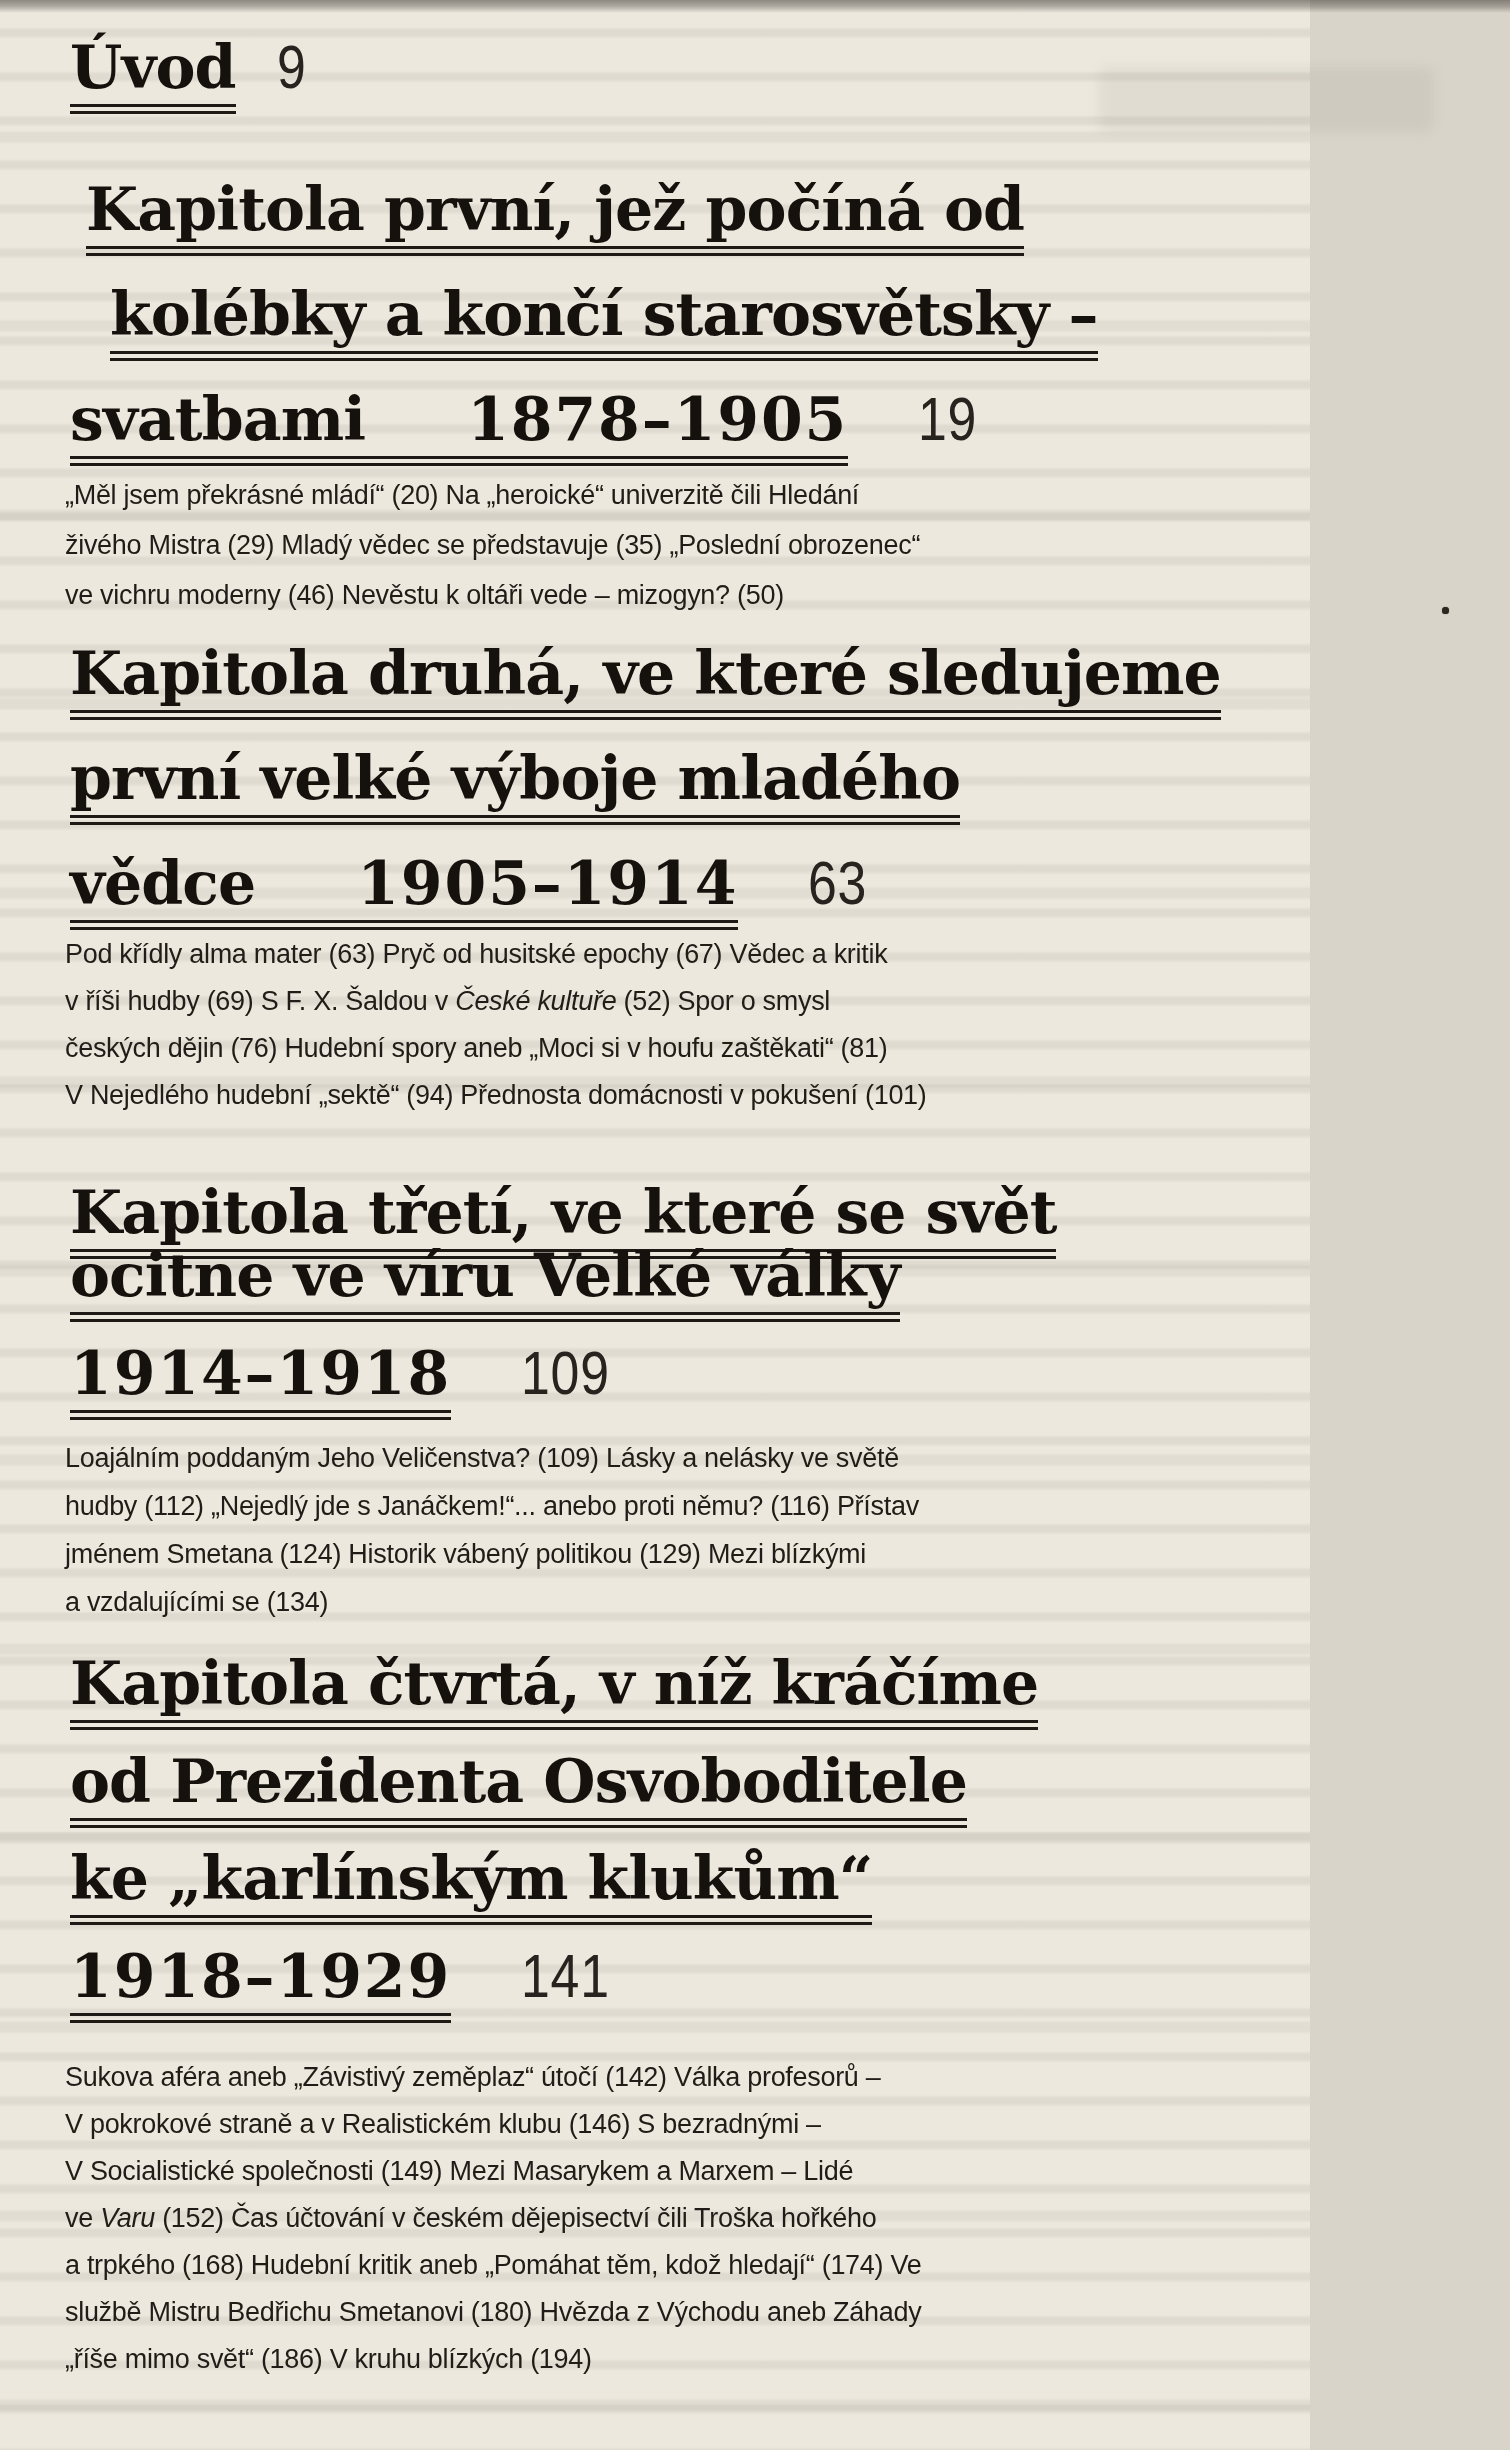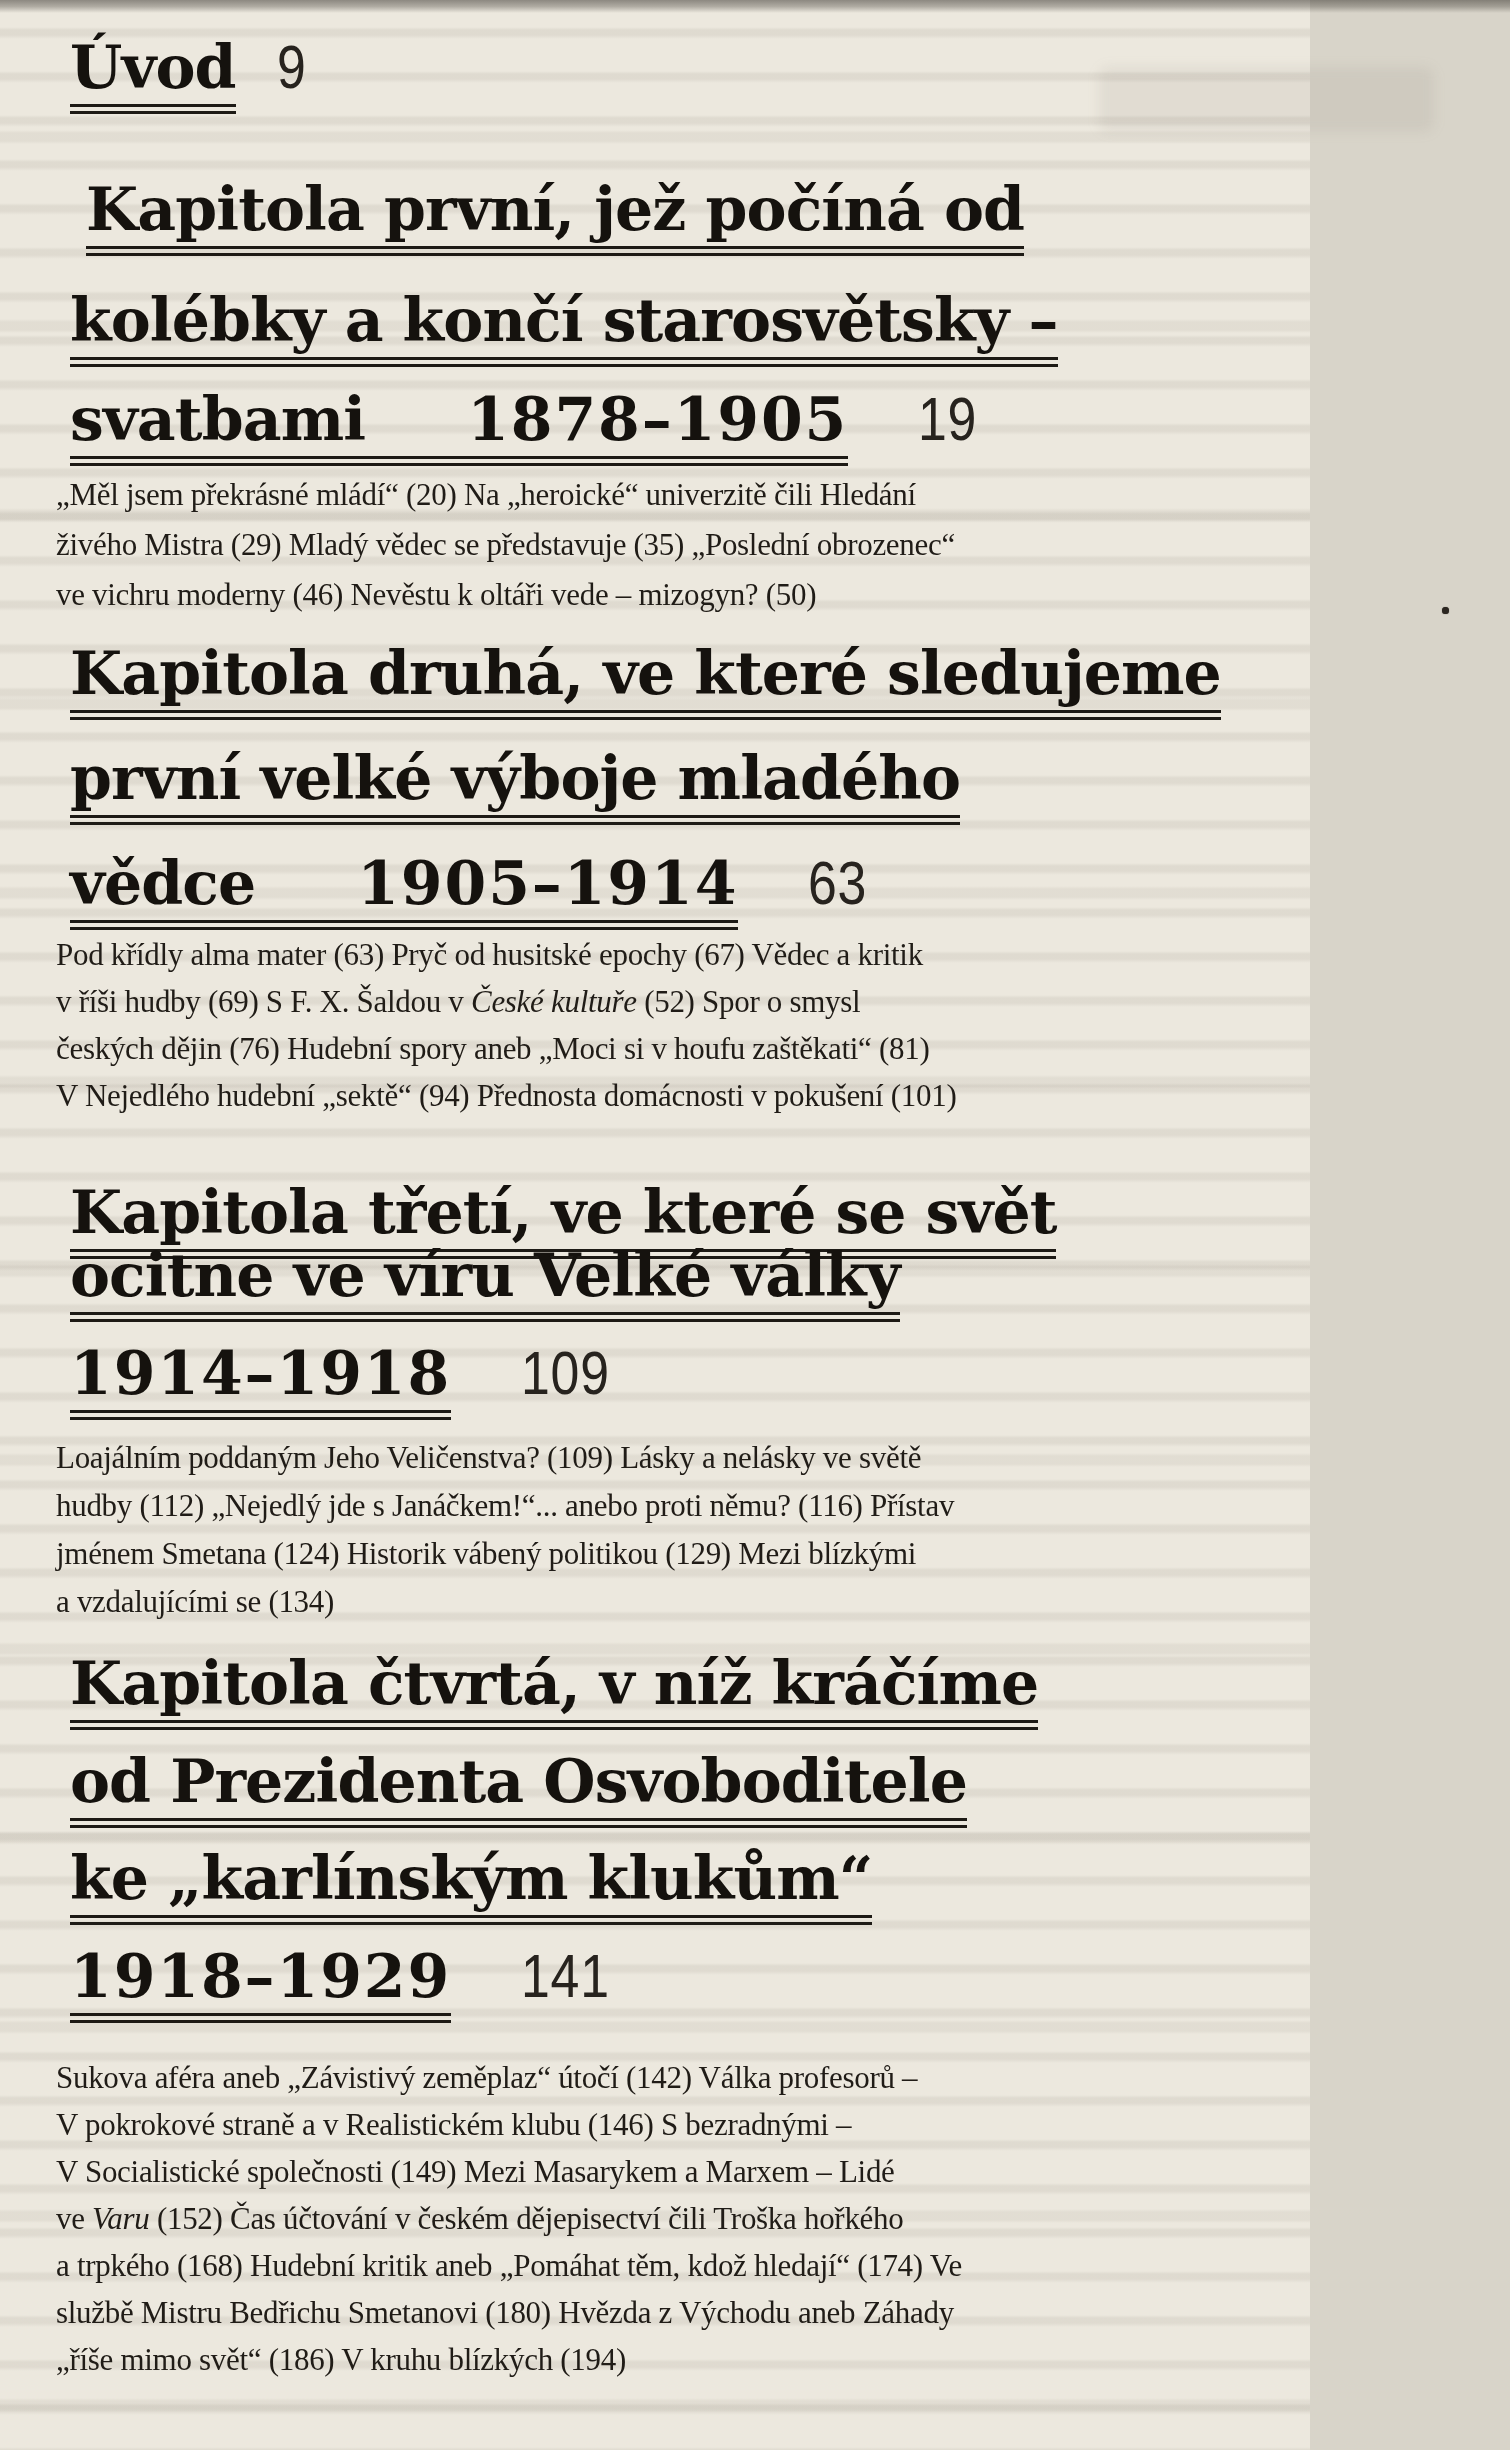--- a/index.html
+++ b/index.html
@@ -64,23 +64,23 @@
     font-size:61px;line-height:1;
     letter-spacing:0.9px;
     color:#27231e;
     margin-left:70px;
     transform:scaleX(.85);
     transform-origin:left bottom;
     vertical-align:baseline;
   }
   .pageno.intro-page{margin-left:41px;}
   .summary{
-    position:absolute;left:56px;width:1360px;
-    font-family:Liberation Serif, serif;
-    font-size:31px;
+    position:absolute;left:65px;width:1360px;
+    font-family:Liberation Sans, sans-serif;
+    font-size:27px;
     color:#201c17;
     letter-spacing:-0.3px;
   }
   .s-line{white-space:nowrap;}
   .s-line i{font-style:italic;}
 </style>
 </head>
 <body>
 
 <main class="page">
@@ -88,21 +88,21 @@
   <div class="ghost-smudge"></div>
   <div class="stray-dot"></div>
 
   <header class="h-line" style="top:37px">
     <span class="ul">Úvod</span><span class="pageno intro-page">9</span>
   </header>
 
   <div id="chapters">
       <section>
         <div class="h-line" style="top: 179px; margin-left: 16px;"><span class="ul">Kapitola první, jež počíná od</span></div>
-        <div class="h-line" style="top: 290px;"><span class="ul">kolébky a končí starosvětsky –</span></div>
+        <div class="h-line" style="top: 284px; margin-left: 40px;"><span class="ul">kolébky a končí starosvětsky –</span></div>
         <div class="h-line" style="top: 389px;"><span class="ul"><span>svatbami</span><span class="years">1878–1905</span></span><span class="pageno">19</span></div>
         <div class="summary" style="top: 470px; line-height: 50px;">
           <div class="s-line"><span>„Měl jsem překrásné mládí“ (20) Na „heroické“ univerzitě čili Hledání</span></div>
           <div class="s-line"><span>živého Mistra (29) Mladý vědec se představuje (35) „Poslední obrozenec“</span></div>
           <div class="s-line"><span>ve vichru moderny (46) Nevěstu k oltáři vede – mizogyn? (50)</span></div>
         </div>
       </section>
       <section>
         <div class="h-line" style="top: 643px;"><span class="ul">Kapitola druhá, ve které sledujeme</span></div>
         <div class="h-line" style="top: 748px;"><span class="ul">první velké výboje mladého</span></div>

